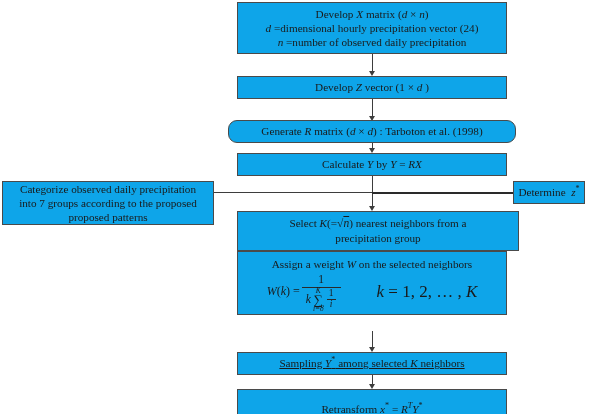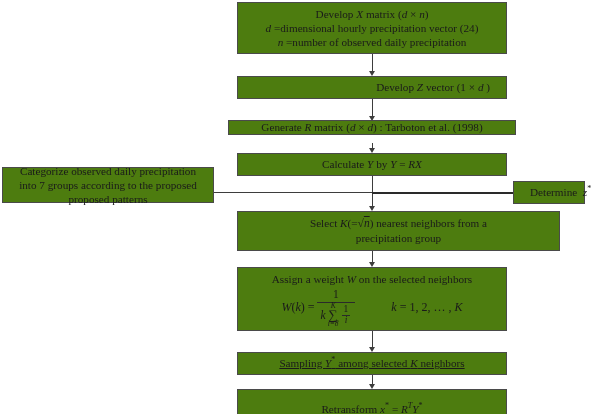--- a/index.html
+++ b/index.html
@@ -13,28 +13,28 @@
     height: 414px;
     background: #ffffff;
     font-family: "Liberation Serif", "DejaVu Serif", serif;
     color: #1a1a1a;
     overflow: hidden;
   }
   .node {
     position: absolute;
     box-sizing: border-box;
     border: 1px solid #4a4a4a;
-    background: #4d7c0f;
+    background: #0ea5e9;
     display: flex;
     align-items: center;
     justify-content: center;
     text-align: center;
     line-height: 1.28;
     font-size: 11.2px;
-    padding: 2px 16px;
+    padding: 2px 0;
   }
   .node .lines { width: 100%; }
   .ln { display: block; white-space: nowrap; }
   i.v { font-style: italic; font-family: "Liberation Serif", serif; }
   .sup { font-size: 0.72em; vertical-align: super; line-height: 0; }
 
   
   .vline {
     position: absolute;
     width: 1px;
@@ -91,95 +91,95 @@
   .sigma-stack .bot { font-size: 7.5px; font-style: italic; }
   .mini-frac {
     display: inline-flex;
     flex-direction: column;
     align-items: center;
     font-size: 9.5px;
     line-height: 1.05;
   }
   .mini-frac .mnum { padding: 0 3px; }
   .mini-frac .mden { border-top: 1px solid #2a2a2a; padding: 0 3px; font-style: italic; }
-  .krange { font-size: 12px; white-space: nowrap; }
+  .krange { font-size: 17px; white-space: nowrap; }
   .radical { font-size: 11.5px; }
 </style>
 </head>
 <body>
 
 <div id="canvas">
 
   <div class="node" style="left:237px; top:2px; width:270px; height:52px;">
     <div class="lines">
       <span class="ln">Develop <i class="v">X</i> matrix (<i class="v">d</i> × <i class="v">n</i>)</span>
       <span class="ln"><i class="v">d</i> =dimensional hourly precipitation vector (24)</span>
       <span class="ln"><i class="v">n</i> =number of observed daily precipitation</span>
     </div>
   </div>
 
   <div class="vline" style="left:372px; top:54px; height:19px;"></div>
   <div class="arrowhead" style="left:369px; top:71px;"></div>
 
-  <div class="node" style="left:237px; top:76px; width:270px; height:23px;text-align:right;">
+  <div class="node" style="left:237px; top:76px; width:270px; height:23px;">
     <div class="lines">
       <span class="ln">Develop <i class="v">Z</i> vector (1 × <i class="v">d</i> )</span>
     </div>
   </div>
 
   <div class="vline" style="left:372px; top:99px; height:19px;"></div>
   <div class="arrowhead" style="left:369px; top:116px;"></div>
 
-  <div class="node" style="left:228px; top:120px; width:288px; height:15px;">
+  <div class="node" style="left:228px; top:120px; width:288px; height:23px;border-radius:9px;">
     <div class="lines">
       <span class="ln">Generate <i class="v">R</i> matrix (<i class="v">d</i> × <i class="v">d</i>) : Tarboton et al. (1998)</span>
     </div>
   </div>
 
   <div class="vline" style="left:372px; top:143px; height:6px;"></div>
   <div class="arrowhead" style="left:369px; top:148px;"></div>
 
   <div class="node" style="left:237px; top:153px; width:270px; height:23px;">
     <div class="lines">
       <span class="ln">Calculate <i class="v">Y</i> by <i class="v">Y</i> = <i class="v">RX</i></span>
     </div>
   </div>
 
   <div class="vline" style="left:372px; top:176px; height:32px;"></div>
   <div class="arrowhead" style="left:369px; top:206px;"></div>
 
-  <div class="node" style="left:2px; top:167px; width:212px; height:36px;font-family:Liberation Serif, serif;">
+  <div class="node" style="left:2px; top:181px; width:212px; height:44px;font-family:Liberation Serif, serif;">
     <div class="lines">
       <span class="ln">Categorize observed daily precipitation</span>
       <span class="ln">into 7 groups according to the proposed</span>
       <span class="ln">proposed patterns</span>
     </div>
   </div>
 
   <div class="hline" style="left:214px; top:192px; width:160px;"></div>
 
   <div class="node" style="left:513px; top:181px; width:72px; height:23px;">
     <div class="lines">
       <span class="ln">Determine&nbsp; <i class="v">z</i><span class="sup">*</span></span>
     </div>
   </div>
 
   <div class="hline" style="left:372px; top:192px; width:141px; height:2px; background:#2a2a2a;"></div>
 
-  <div class="node" style="left:237px; top:211px; width:323px; height:40px;">
+  <div class="node" style="left:237px; top:211px; width:282px; height:40px;">
     <div class="lines">
       <span class="ln">Select <i class="v">K</i>(=<span class="radical">√<span style="text-decoration:overline;"><i class="v">n</i></span></span>) nearest neighbors from a</span>
       <span class="ln">precipitation group</span>
     </div>
   </div>
 
   <div class="vline" style="left:372px; top:251px; height:13px;"></div>
   <div class="arrowhead" style="left:369px; top:262px;"></div>
 
-  <div class="node" style="left:237px; top:267px; width:270px; height:64px; align-items:flex-start; padding-top:4px;">
+  <div class="node" style="left:237px; top:251px; width:270px; height:64px; align-items:flex-end; padding-top:4px;">
     <div class="lines">
       <span class="ln">Assign a weight <i class="v">W</i> on the selected neighbors</span>
       <span class="formula-row">
         <span class="frac-eq">
           <span><i class="v">W</i>(<i class="v">k</i>) =</span>
           <span class="frac">
             <span class="num">1</span>
             <span class="den">
               <i class="v">k</i>
               <span class="sigma-stack">

